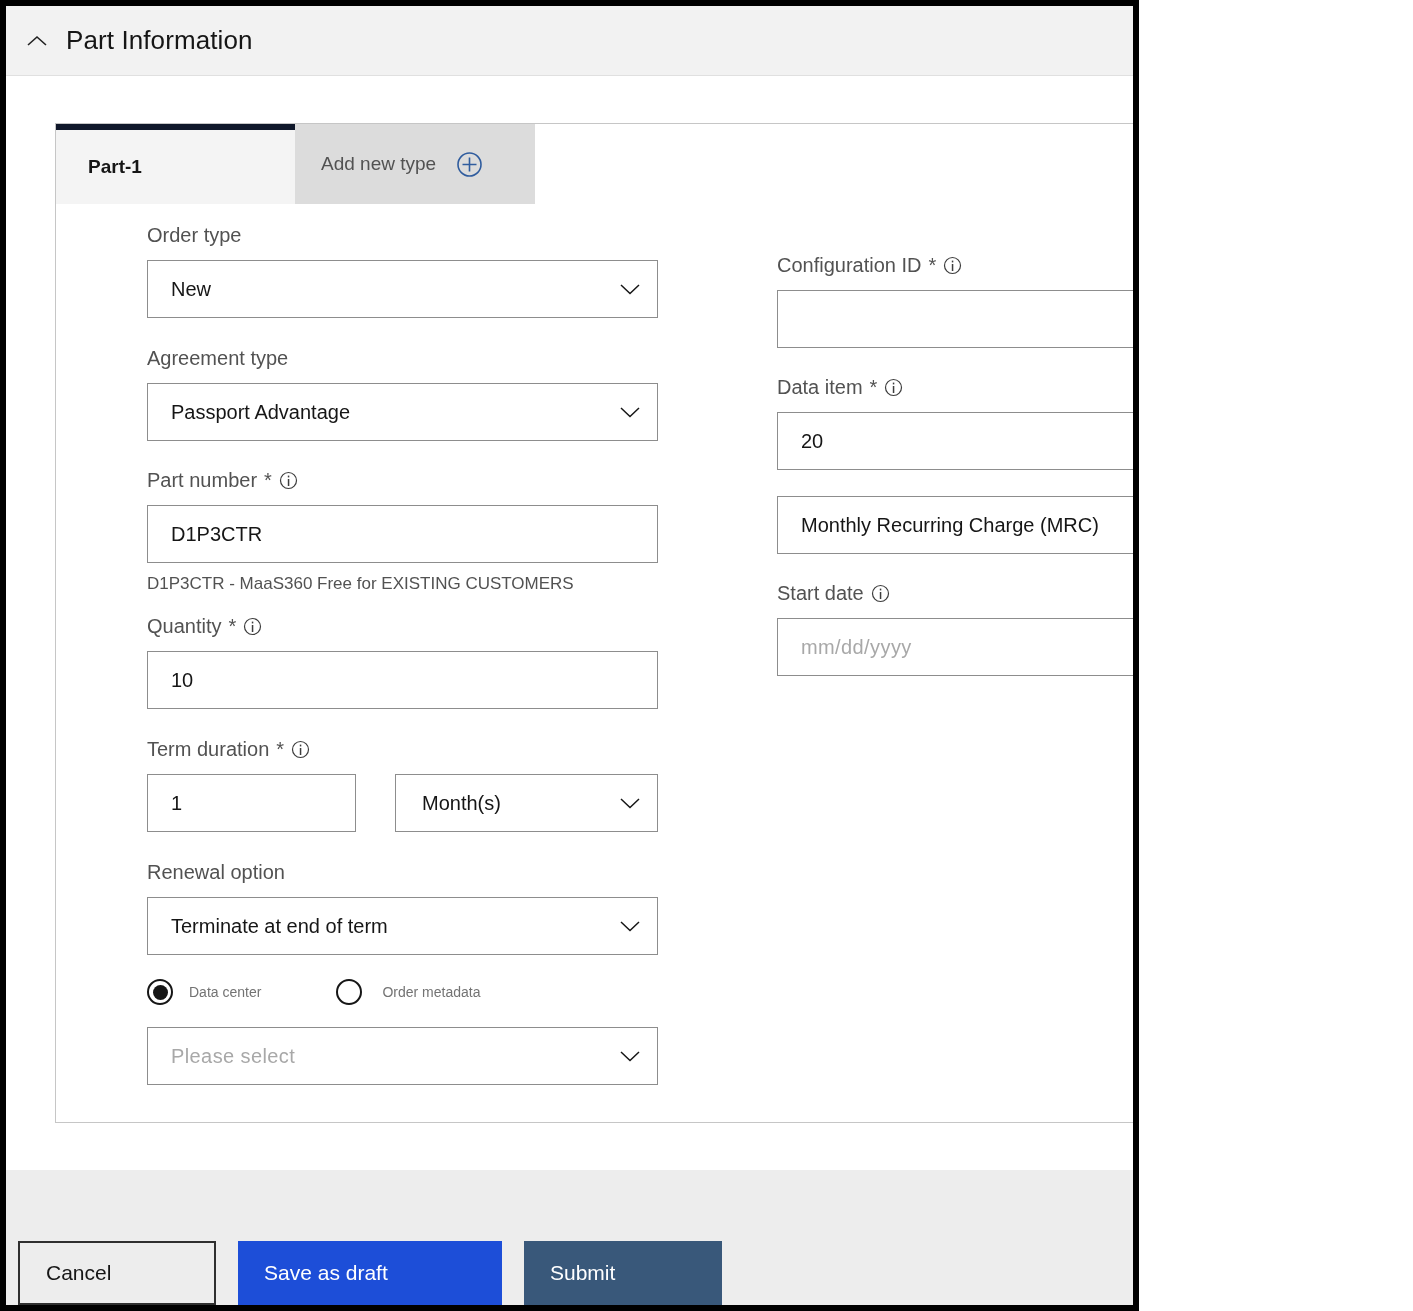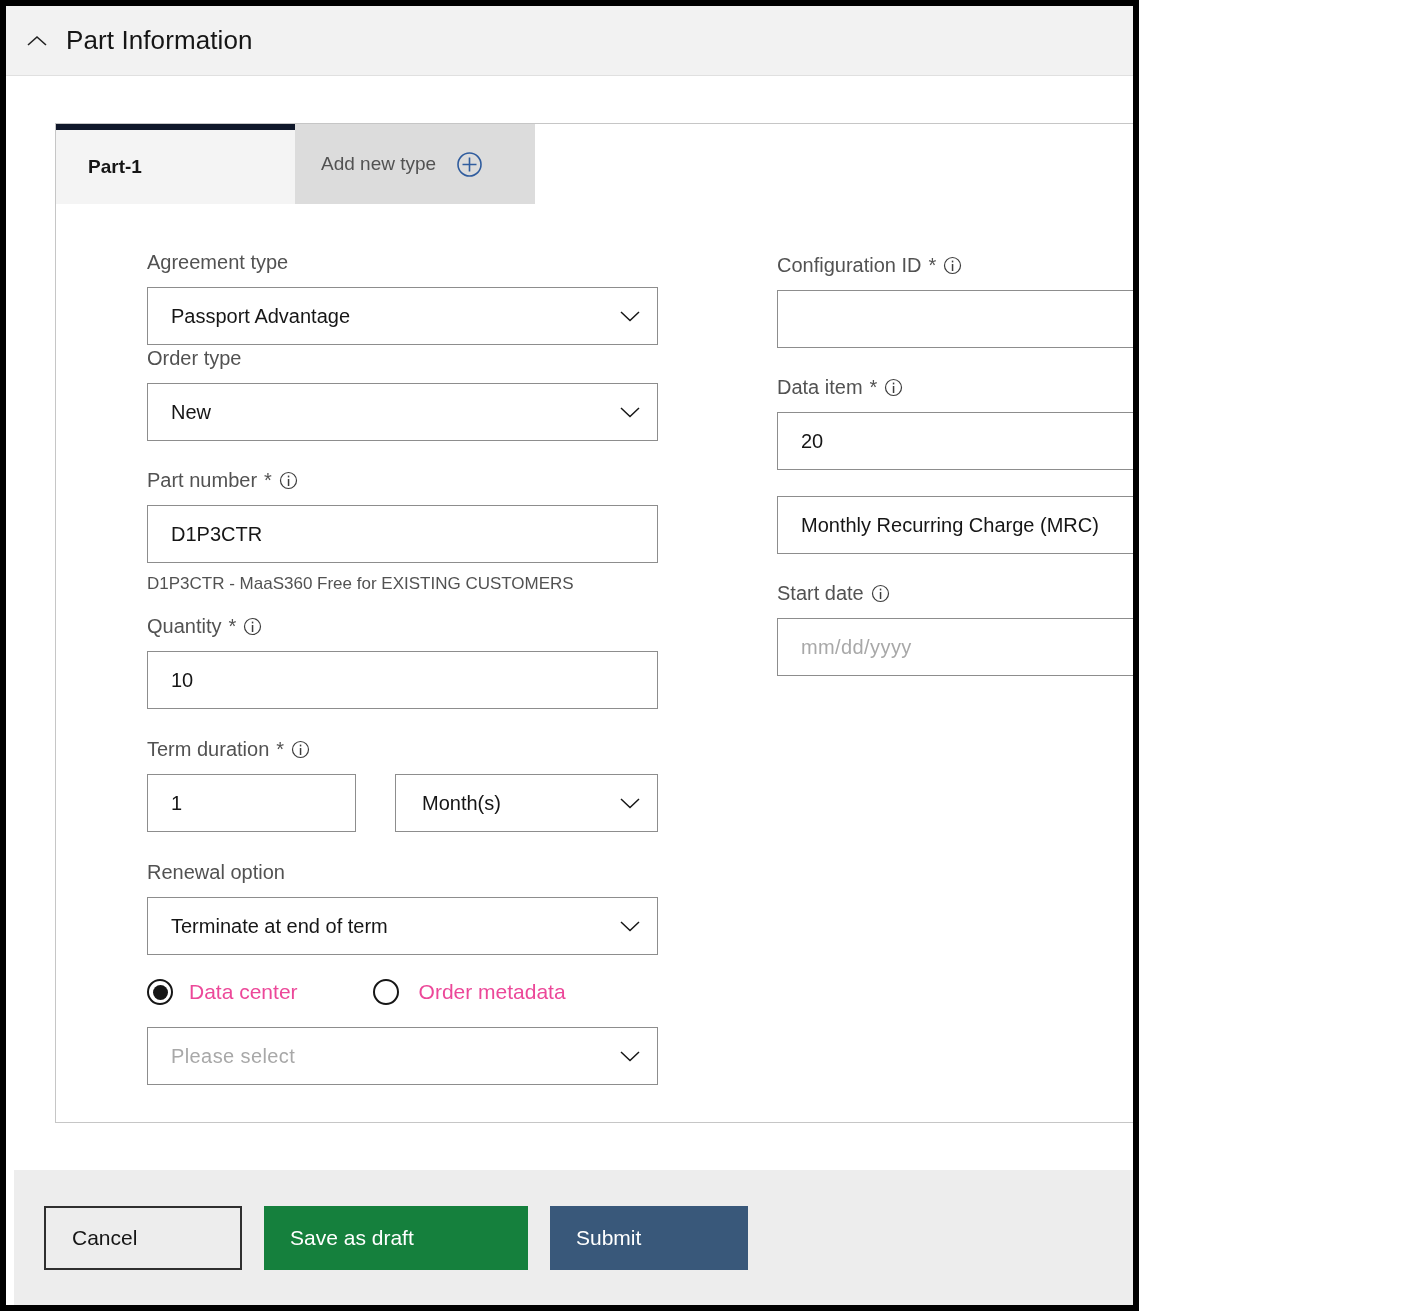--- a/index.html
+++ b/index.html
@@ -226,54 +226,53 @@
     flex: 0 0 auto;
   }
   .radio-dot.checked::after {
     content: "";
     width: 15px;
     height: 15px;
     border-radius: 50%;
     background: #161616;
   }
   .radio-label {
-    font-size: 21px;
-    color: #ec4899;
+    font-size: 14px;
+    color: #737373;
   }
 
   
   .panel-footer {
     flex: 0 0 135px;
     height: 135px;
     background: #ededed;
     display: flex;
-    align-items: center;
-    padding-left: 30px;
+    align-items: flex-end;
+    padding-left: 12px;
     gap: 22px;
-    margin-left: 8px;
   }
   .btn {
     height: 64px;
     display: flex;
     align-items: center;
     padding: 0 26px;
     font-size: 21px;
     cursor: pointer;
     user-select: none;
     border: none;
     font-family: "Liberation Sans", sans-serif;
   }
   .btn-cancel {
     background: #ededed;
     color: #161616;
     border: 2px solid #2f2f2f;
     width: 198px;
   }
   .btn-draft {
-    background: #15803d;
+    background: #1d4ed8;
     color: #ffffff;
     width: 264px;
   }
   .btn-submit {
     background: #39587a;
     color: #ffffff;
     width: 198px;
   }
 </style>
 </head>
@@ -305,40 +304,40 @@
               <path d="M13.5 6.5 V20.5 M6.5 13.5 H20.5" stroke="#2f5c9e" stroke-width="1.6"></path>
             </svg>
           </span>
         </div>
       </div>
 
       <div class="form-area">
 
         <div class="col-left">
 
-          <div class="field" style="margin-top:27px;">
-            <div class="field-label">
-              <span>Agreement type</span>
+          <div class="field">
+            <div class="field-label">
+              <span>Order type</span>
             </div>
             <div class="control select w-left">
-              <span class="value">Passport Advantage</span>
+              <span class="value">New</span>
               <span class="chevron-down">
                 <svg width="22" height="13" viewBox="0 0 22 13" fill="none">
                   <path d="M2 2 L11 10.5 L20 2" stroke="#161616" stroke-width="1.5" fill="none"></path>
                 </svg>
               </span>
             </div>
           </div>
 
-          <div class="field">
-            <div class="field-label">
-              <span>Order type</span>
+          <div class="field" style="margin-top:27px;">
+            <div class="field-label">
+              <span>Agreement type</span>
             </div>
             <div class="control select w-left">
-              <span class="value">New</span>
+              <span class="value">Passport Advantage</span>
               <span class="chevron-down">
                 <svg width="22" height="13" viewBox="0 0 22 13" fill="none">
                   <path d="M2 2 L11 10.5 L20 2" stroke="#161616" stroke-width="1.5" fill="none"></path>
                 </svg>
               </span>
             </div>
           </div>
 
           <div class="field" style="margin-top:26px;">
             <div class="field-label">

